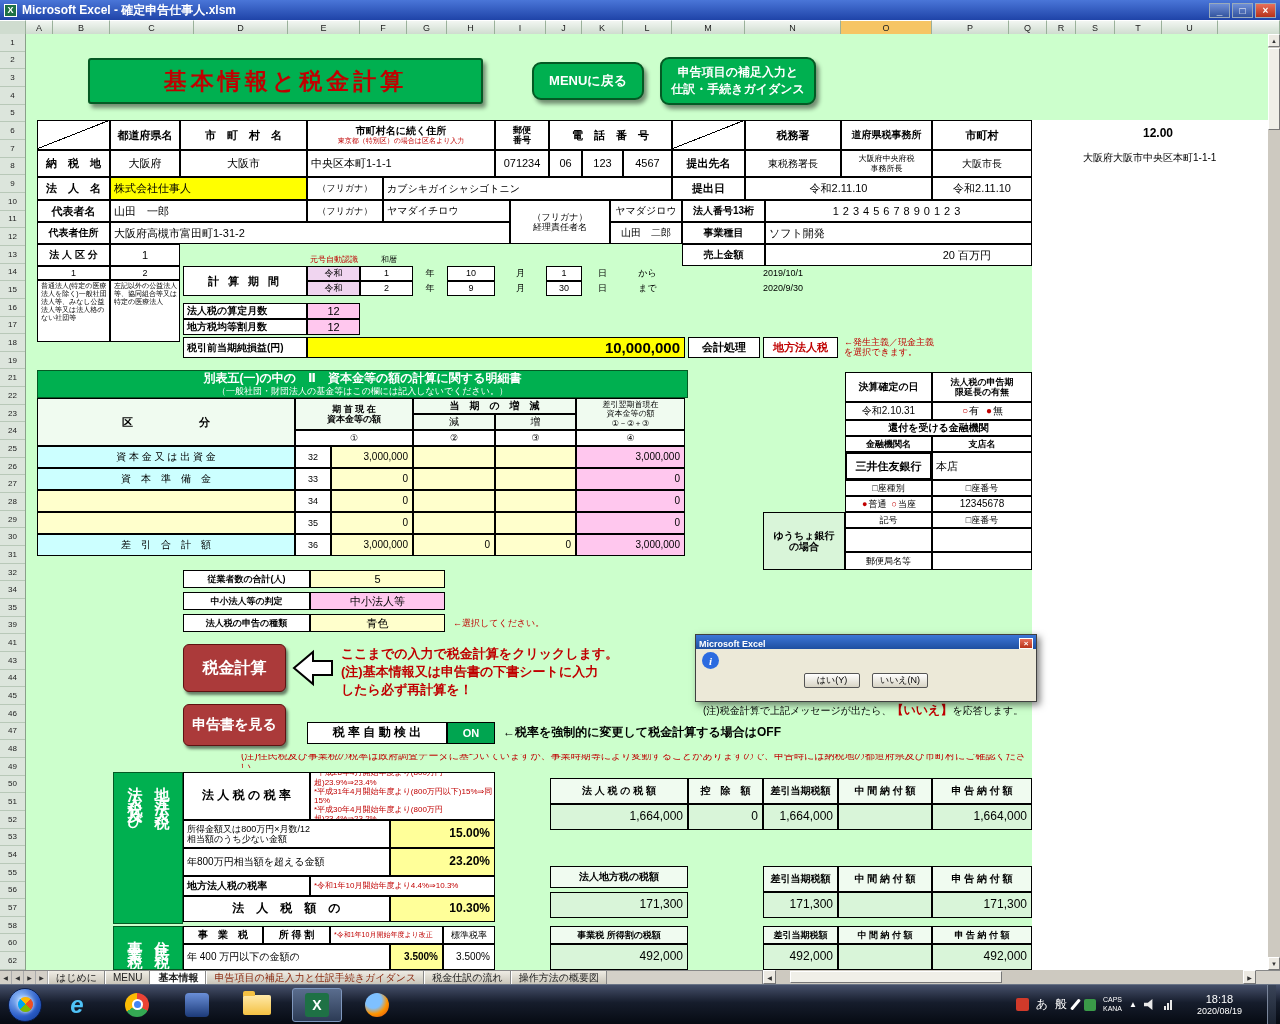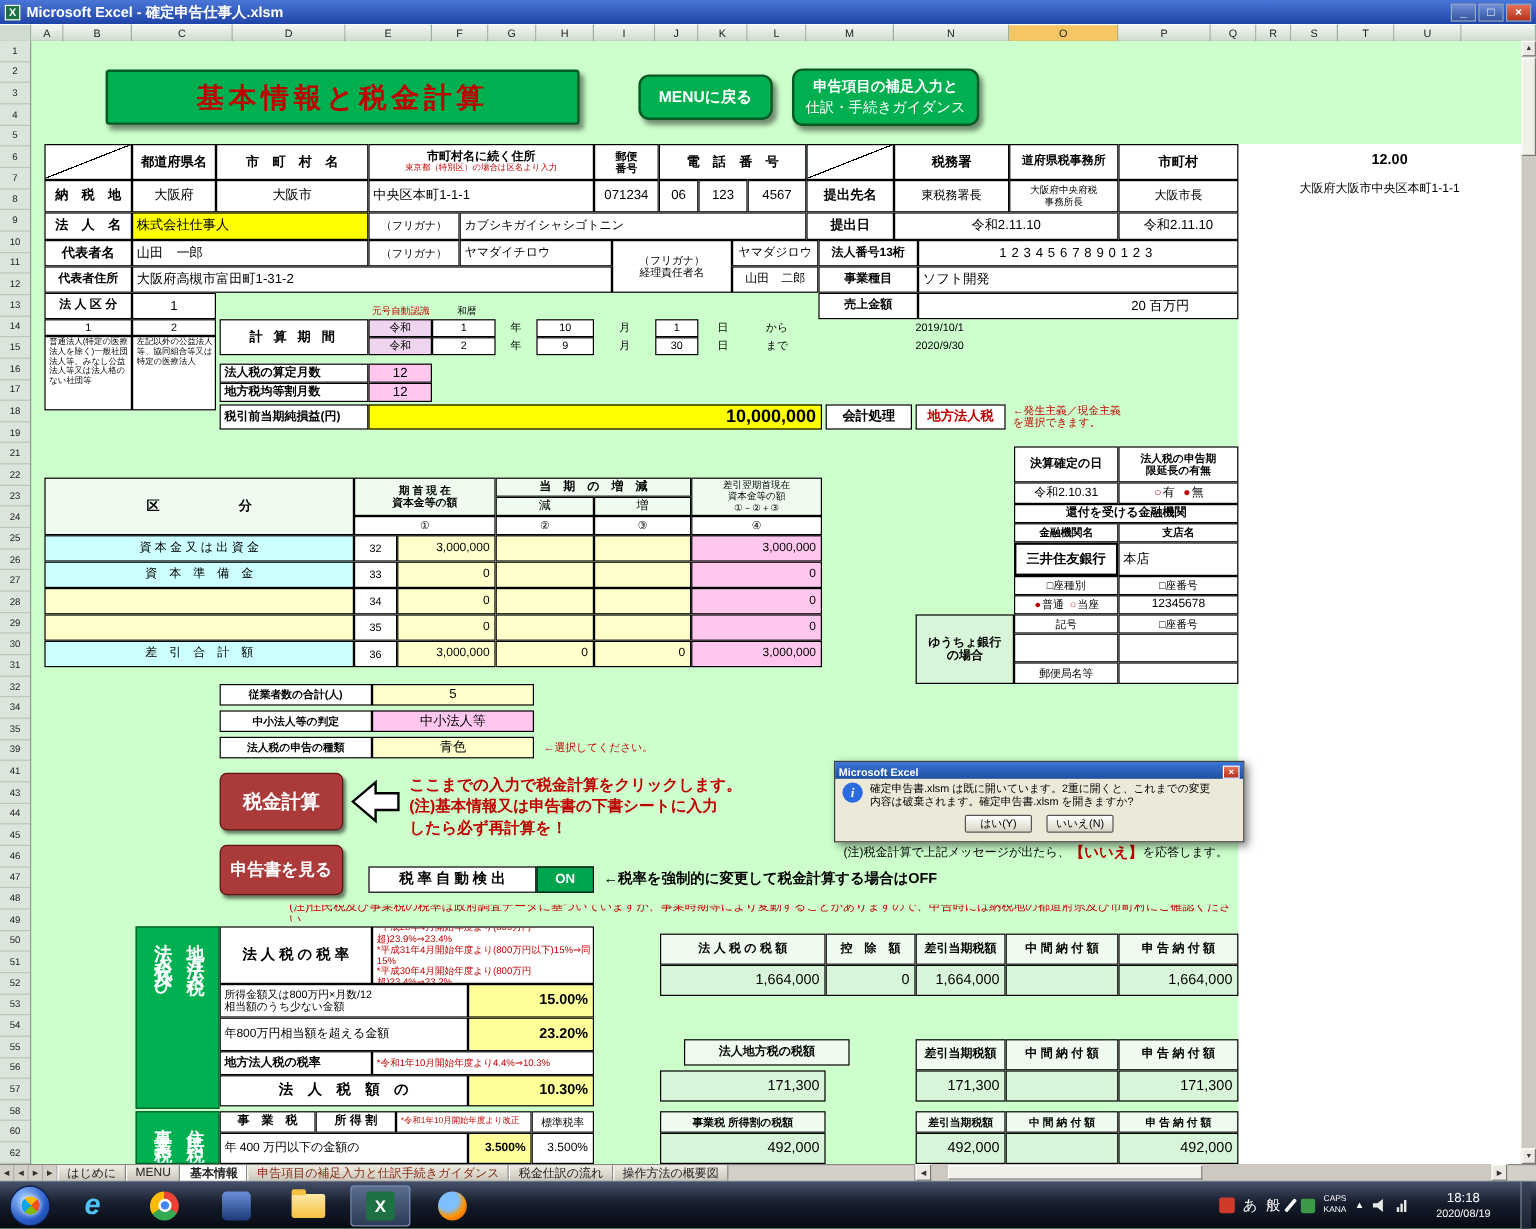--- a/index.html
+++ b/index.html
@@ -161,21 +161,21 @@
   <div class="abs" style="left:1032px;top:120px;width:236px;height:850px;background:#fff"></div>
 
   <div class="gbtn" style="left:88px;top:58px;width:395px;height:46px">
     <span class="red b" style="font-size:23px;letter-spacing:4px">基本情報と税金計算</span>
   </div>
   <div class="gbtn" style="left:532px;top:62px;width:112px;height:38px;border-radius:9px">
     <span style="color:#fff;font-weight:bold;font-size:13px">MENUに戻る</span>
   </div>
   <div class="gbtn" style="left:660px;top:57px;width:156px;height:48px;border-radius:9px;flex-direction:column">
     <span style="color:#fff;font-weight:bold;font-size:12px">申告項目の補足入力と</span>
-    <span style="color:#fff;font-weight:normal;font-size:12px">仕訳・手続きガイダンス</span>
+    <span style="color:#fff;font-weight:bold;font-size:12px">仕訳・手続きガイダンス</span>
   </div>
   <div class="cell nb b s12 l" style="left:1140px;top:126px;width:90px;height:16px">12.00</div>
   <div class="cell nb s10 l" style="left:1080px;top:150px;width:190px;height:16px">大阪府大阪市中央区本町1-1-1</div>
 
   <div class="cell diag" style="left:37px;top:120px;width:73px;height:30px"></div>
   <div class="cell b" style="left:110px;top:120px;width:70px;height:30px">都道府県名</div>
   <div class="cell b" style="left:180px;top:120px;width:127px;height:30px">市　町　村　名</div>
   <div class="cell" style="left:307px;top:120px;width:188px;height:30px;flex-direction:column">
     <span class="b s10">市町村名に続く住所</span>
     <span class="red s7">東京都（特別区）の場合は区名より入力</span>
@@ -263,20 +263,24 @@
   <div class="cell b s10 l" style="left:183px;top:319px;width:124px;height:16px">地方税均等割月数</div>
   <div class="cell pink" style="left:307px;top:319px;width:53px;height:16px">12</div>
 
   <div class="cell b s10 l" style="left:183px;top:337px;width:124px;height:21px">税引前当期純損益(円)</div>
   <div class="cell yellow r b" style="left:307px;top:337px;width:378px;height:21px;font-size:15px">10,000,000</div>
   <div class="cell b" style="left:688px;top:337px;width:72px;height:21px">会計処理</div>
   <div class="cell red b" style="left:763px;top:337px;width:75px;height:21px">地方法人税</div>
   <div class="cell nb red s9 l pre" style="left:841px;top:333px;width:170px;height:28px">←発生主義／現金主義
 を選択できます。</div>
 
+  <div class="cell" style="left:37px;top:370px;width:651px;height:28px;background:#00b050;border-color:#045a24;flex-direction:column">
+    <span class="b s12" style="color:#fff">別表五(一)の中の　Ⅱ　資本金等の額の計算に関する明細書</span>
+    <span class="s9" style="color:#fff">（一般社団・財団法人の基金等はこの欄には記入しないでください。）</span>
+  </div>
   <div class="cell hgreen b" style="left:37px;top:398px;width:258px;height:48px">区　　　　　　分</div>
   <div class="cell hgreen s9 pre b" style="left:295px;top:398px;width:118px;height:32px">期 首 現 在
 資本金等の額</div>
   <div class="cell hgreen b s10" style="left:413px;top:398px;width:163px;height:16px">当　期　の　増　減</div>
   <div class="cell hgreen s10" style="left:413px;top:414px;width:82px;height:16px">減</div>
   <div class="cell hgreen s10" style="left:495px;top:414px;width:81px;height:16px">増</div>
   <div class="cell hgreen s8 pre" style="left:576px;top:398px;width:109px;height:32px">差引翌期首現在
 資本金等の額
 ①－②＋③</div>
   <div class="cell s9" style="left:295px;top:430px;width:118px;height:16px">①</div>
@@ -382,21 +386,20 @@
   </div>
   <div class="cell nb red s10 l" style="left:238px;top:754px;width:800px;height:14px">(注)住民税及び事業税の税率は政府調査データに基づいていますが、事業時期等により変動することがありますので、申告時には納税地の都道府県及び市町村にご確認ください。</div>
 
   <div class="dlg">
     <div class="dlg-title">
       <span>Microsoft Excel</span>
       <span class="dlg-x">×</span>
     </div>
     <div class="dlg-body">
       <span class="dlg-ico">i</span>
-      <span class="dlg-msg" style="width:290px">確定申告書.xlsm は既に開いています。2重に開くと、これまでの変更内容は破棄されます。確定申告書.xlsm を開きますか?</span>
     </div>
     <div class="dlg-btns">
       <span class="dlg-btn">はい(Y)</span>
       <span class="dlg-btn">いいえ(N)</span>
     </div>
   </div>
 
   <div class="greenblk" style="left:113px;top:772px;width:70px;height:152px">
     <span class="vtx">法人税及び</span>
     <span class="vtx">地方法人税</span>
@@ -433,21 +436,21 @@
   <div class="cell hgreen b s10" style="left:688px;top:778px;width:75px;height:26px">控　除　額</div>
   <div class="cell hgreen b s10" style="left:763px;top:778px;width:75px;height:26px">差引当期税額</div>
   <div class="cell hgreen b s10" style="left:838px;top:778px;width:94px;height:26px">中 間 納 付 額</div>
   <div class="cell hgreen b s10" style="left:932px;top:778px;width:100px;height:26px">申 告 納 付 額</div>
   <div class="cell pgreen r s12" style="left:550px;top:804px;width:138px;height:26px">1,664,000</div>
   <div class="cell pgreen r s12" style="left:688px;top:804px;width:75px;height:26px">0</div>
   <div class="cell pgreen r s12" style="left:763px;top:804px;width:75px;height:26px">1,664,000</div>
   <div class="cell pgreen r s12" style="left:838px;top:804px;width:94px;height:26px"></div>
   <div class="cell pgreen r s12" style="left:932px;top:804px;width:100px;height:26px">1,664,000</div>
 
-  <div class="cell hgreen b s10" style="left:570px;top:866px;width:138px;height:22px">法人地方税の税額</div>
+  <div class="cell hgreen b s10" style="left:550px;top:866px;width:138px;height:22px">法人地方税の税額</div>
   <div class="cell hgreen b s10" style="left:763px;top:866px;width:75px;height:26px">差引当期税額</div>
   <div class="cell hgreen b s10" style="left:838px;top:866px;width:94px;height:26px">中 間 納 付 額</div>
   <div class="cell hgreen b s10" style="left:932px;top:866px;width:100px;height:26px">申 告 納 付 額</div>
   <div class="cell pgreen r s12" style="left:550px;top:892px;width:138px;height:26px">171,300</div>
   <div class="cell pgreen r s12" style="left:763px;top:892px;width:75px;height:26px">171,300</div>
   <div class="cell pgreen r s12" style="left:838px;top:892px;width:94px;height:26px"></div>
   <div class="cell pgreen r s12" style="left:932px;top:892px;width:100px;height:26px">171,300</div>
 
   <div class="cell hgreen b s9" style="left:550px;top:926px;width:138px;height:18px">事業税 所得割の税額</div>
   <div class="cell hgreen b s9" style="left:763px;top:926px;width:75px;height:18px">差引当期税額</div>

